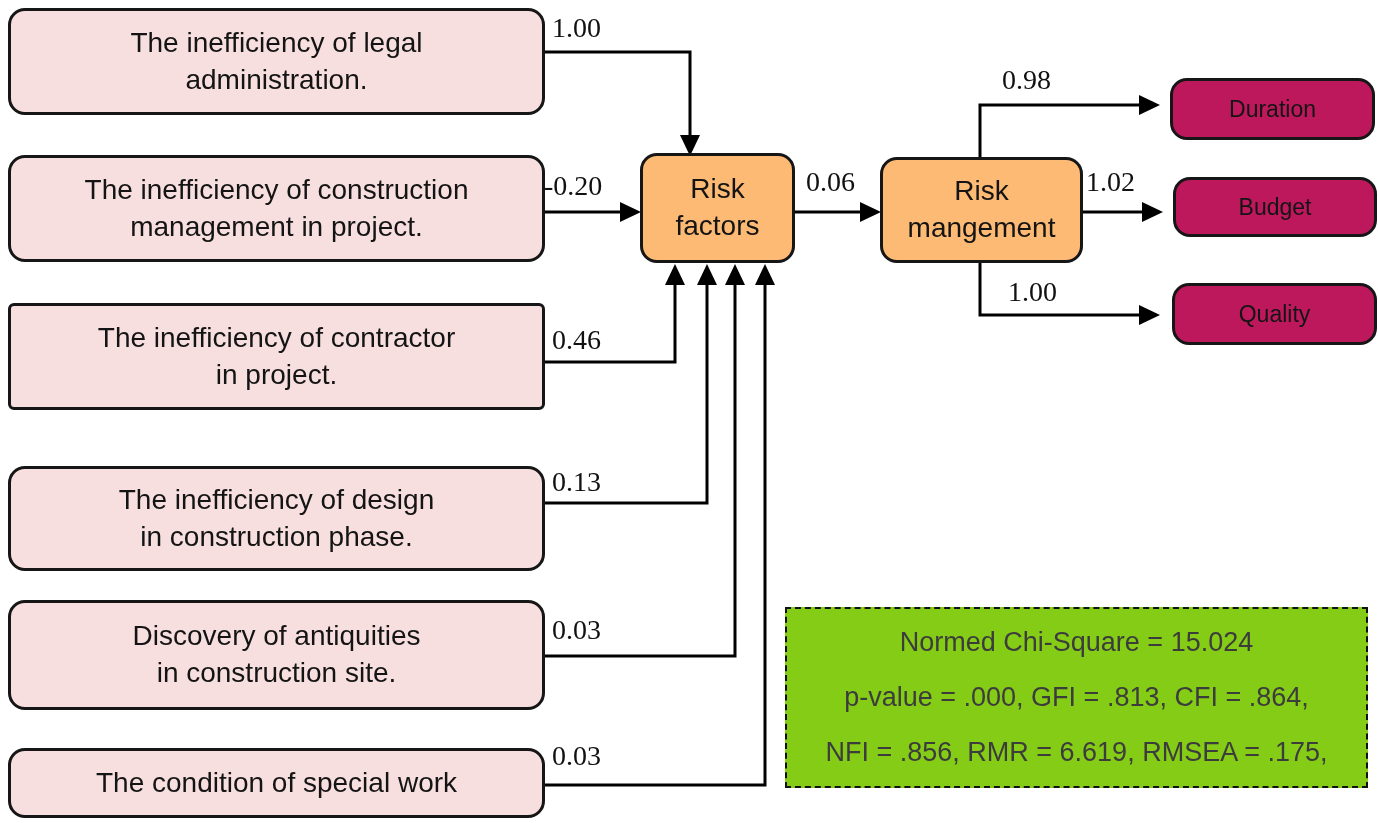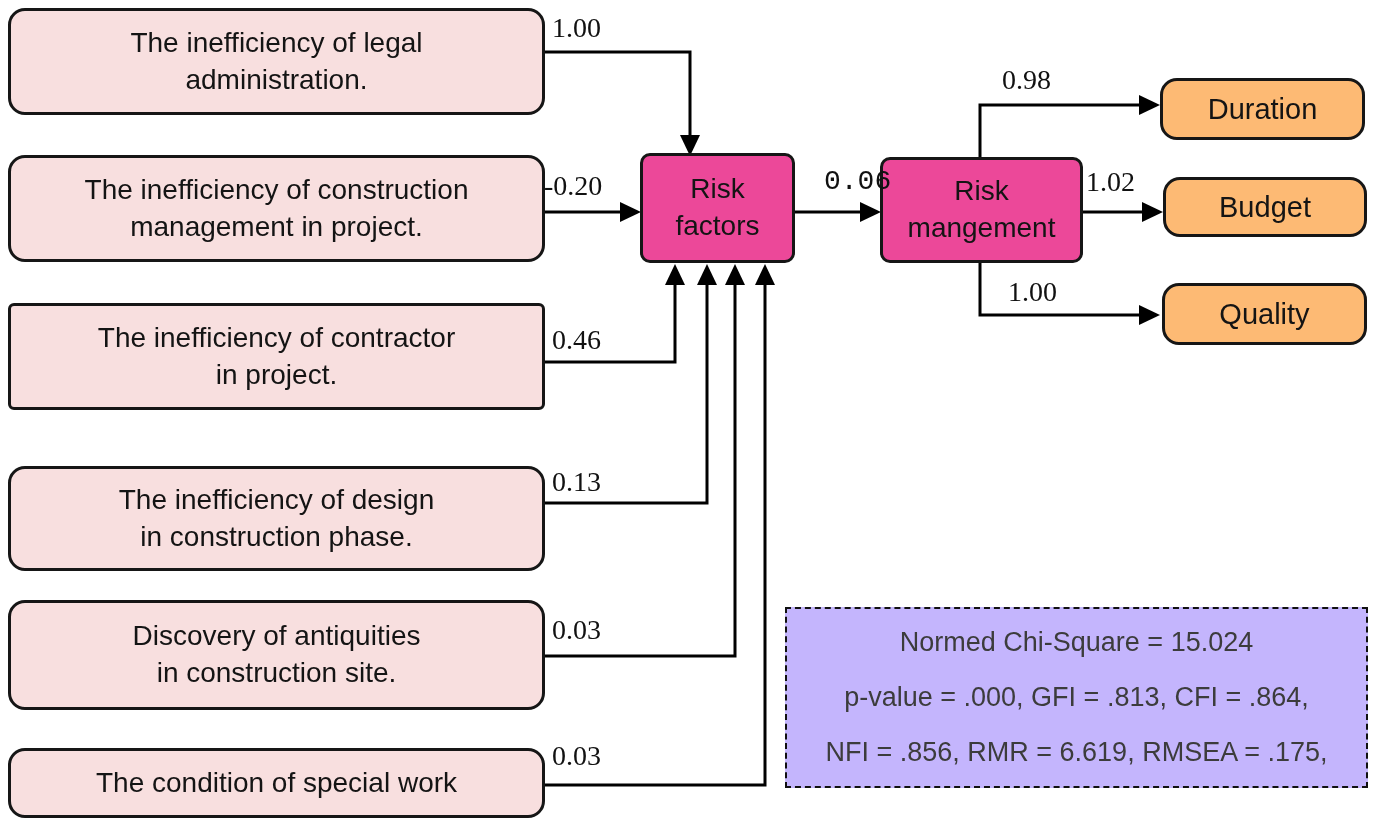--- a/index.html
+++ b/index.html
@@ -19,35 +19,35 @@
     align-items: center;
     justify-content: center;
     text-align: center;
     color: #141414;
     font-size: 28px;
     line-height: 1.32;
     white-space: pre-line;
     padding: 0 8px;
   }
   .indicator { background: #f8dfdf; }
-  .latent   { background: #ec4899; border-radius: 10px; }
-  .outcome  { background: #fdba74; font-size: 29px; }
+  .latent   { background: #fdba74; }
+  .outcome  { background: #be185d; font-size: 23px; margin-left: 10px; }
   .coef {
     position: absolute;
     font-family: "Liberation Serif", serif;
     font-size: 28px;
     color: #111111;
     white-space: nowrap;
   }
   #connectors { position: absolute; left: 0; top: 0; pointer-events: none; }
   #connectors path { stroke: #000000; stroke-width: 3; fill: none; }
   #connectors polygon { fill: #000000; stroke: none; }
   .stats-box {
     border: 2px dashed #111111;
-    background: #c4b5fd;
+    background: #84cc16;
     display: flex;
     flex-direction: column;
     align-items: center;
     justify-content: center;
     gap: 24px;
     color: #3c3c3c;
     font-size: 27px;
     text-align: center;
   }
 </style>
@@ -119,21 +119,21 @@
   <div class="abs node outcome" style="left:1160px; top:78px; width:205px; height:62px;">Duration</div>
   <div class="abs node outcome" style="left:1163px; top:177px; width:204px; height:60px;">Budget</div>
   <div class="abs node outcome" style="left:1162px; top:283px; width:205px; height:62px;">Quality</div>
 
   <div class="coef" style="left:552px; top:12px;">1.00</div>
   <div class="coef" style="left:544px; top:170px;">-0.20</div>
   <div class="coef" style="left:552px; top:324px;">0.46</div>
   <div class="coef" style="left:552px; top:466px;">0.13</div>
   <div class="coef" style="left:552px; top:614px;">0.03</div>
   <div class="coef" style="left:552px; top:740px;">0.03</div>
-  <div class="coef" style="left:824px; top:166px;font-family:Liberation Mono, monospace;">0.06</div>
+  <div class="coef" style="left:806px; top:166px;">0.06</div>
   <div class="coef" style="left:1002px; top:64px;">0.98</div>
   <div class="coef" style="left:1086px; top:166px;">1.02</div>
   <div class="coef" style="left:1008px; top:276px;">1.00</div>
 
   <div class="abs stats-box" style="left:785px; top:607px; width:583px; height:181px;">
     <div>Normed Chi-Square = 15.024</div>
     <div>p-value = .000, GFI = .813, CFI = .864,</div>
     <div>NFI = .856, RMR = 6.619, RMSEA = .175,</div>
   </div>
 

